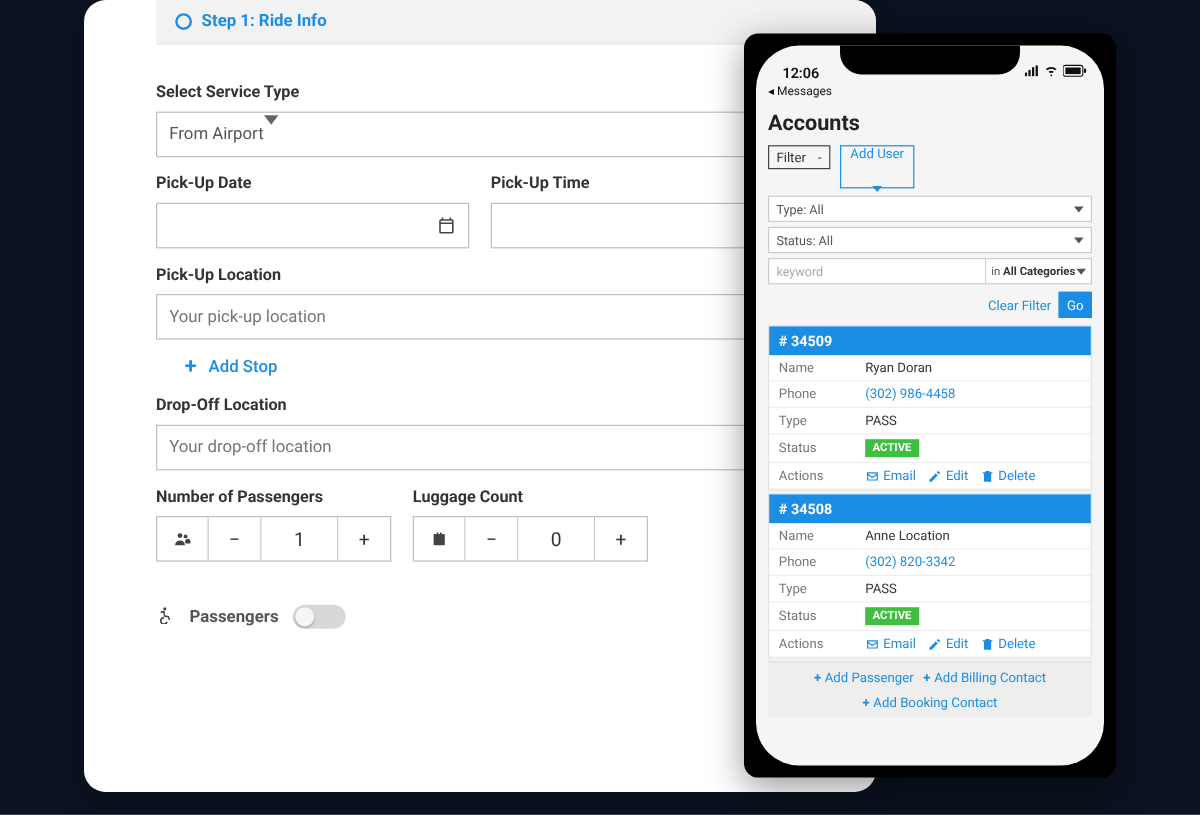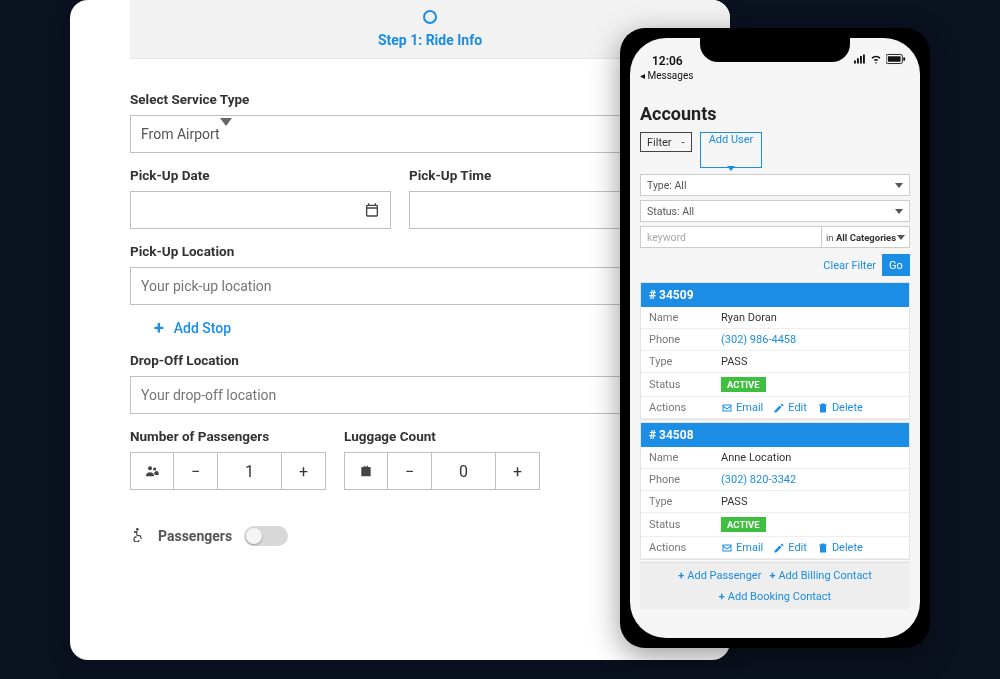--- a/index.html
+++ b/index.html
@@ -13,21 +13,21 @@
     background: #fff;
     border-radius: 18px;
     box-shadow: 0 8px 24px rgba(0,0,0,0.15);
     overflow: hidden;
   }
   .step-header {
     background: #f2f2f2;
     padding: 10px 16px;
     display: flex; align-items: center; gap: 8px;
     border-bottom: 1px solid #e5e5e5;
-    margin-left: 60px; margin-right: 0; flex-direction: column;
+    margin-left: 60px; margin-right: 0;
   }
   .step-circle {
     width: 14px; height: 14px; border: 2px solid #1b8de4; border-radius: 50%;
   }
   .step-title { color: #1b8de4; font-weight: 700; font-size: 14px; }
 
   .form-body { padding: 18px 60px 20px 60px; }
   .label { font-size: 13.5px; font-weight: 700; color: #333; margin: 14px 0 8px; display: block; }
   .field, .select {
     width: 100%; height: 38px; border: 1px solid #bfbfbf; background: #fff;
@@ -70,38 +70,38 @@
     font-size: 17px; font-weight: 700; border: none; display: flex; align-items: center; justify-content: center;
     cursor: pointer;
   }
 
   
   .phone {
     position: absolute;
     right: 70px; top: 28px;
     width: 310px; height: 620px;
     background: #000;
-    border-radius: 25px;
+    border-radius: 12px;
     box-shadow: 0 8px 30px rgba(0,0,0,0.4);
     padding: 10px;
   }
   .phone-inner {
     width: 100%; height: 100%; background: #f5f5f5;
     border-radius: 36px; overflow: hidden; position: relative;
   }
   .notch {
     position: absolute; top: -2px; left: 50%; transform: translateX(-50%);
     width: 150px; height: 26px; background: #000; border-radius: 0 0 18px 18px;
   }
   .status-bar { height: 30px; display: flex; align-items: flex-end; justify-content: space-between; padding: 0 14px 0 22px; font-size: 12px; font-weight: 600; color: #111; }
   .status-icons { display: flex; gap: 4px; align-items: center; }
   .back-msg { font-size: 10px; color: #111; padding-left: 10px; margin-top: 2px; }
 
   .screen { padding: 6px 10px 0 10px; height: calc(100% - 42px); overflow: hidden; font-size: 12px; color: #333; }
-  .screen h1 { font-size: 18px; font-weight: 700; color: #222; margin: 16px 0 8px; }
+  .screen h1 { font-size: 18px; font-weight: 700; color: #222; margin: 4px 0 8px; }
   .filter-row { display: flex; gap: 8px; margin-bottom: 6px; }
   .filter-box { border: 1.5px solid #444; height: 20px; padding: 0 6px; display: flex; align-items: center; gap: 10px; font-size: 11px; }
   .add-user-box { border: 1.5px solid #1b8de4; color: #1b8de4; height: 36px; padding: 0 8px; display: flex; align-items: center; gap: 20px; font-size: 11px; flex-direction: column; }
   .sel { border: 1px solid #ccc; background: #fff; height: 22px; width: 100%; display: flex; align-items: center; padding: 0 6px; font-size: 10.5px; color: #555; margin-bottom: 4px; justify-content: space-between; }
   .kw-row { display: flex; margin-bottom: 6px; }
   .kw-row .kw { border: 1px solid #ccc; background: #fff; height: 22px; flex: 1; padding: 0 6px; display: flex; align-items: center; font-size: 10.5px; color: #aaa; }
   .kw-row .in { border: 1px solid #ccc; border-left: none; background: #fff; height: 22px; width: 88px; padding: 0 4px; display: flex; align-items: center; font-size: 9.5px; color: #555; justify-content: space-between; }
   .clear-go { display: flex; justify-content: flex-end; align-items: center; gap: 6px; margin-bottom: 6px; }
   .clear-link { color: #1b8de4; font-size: 11px; }
   .go-btn { background: #1b8de4; color: #fff; font-size: 11px; height: 22px; width: 28px; display: flex; align-items: center; justify-content: center; }

